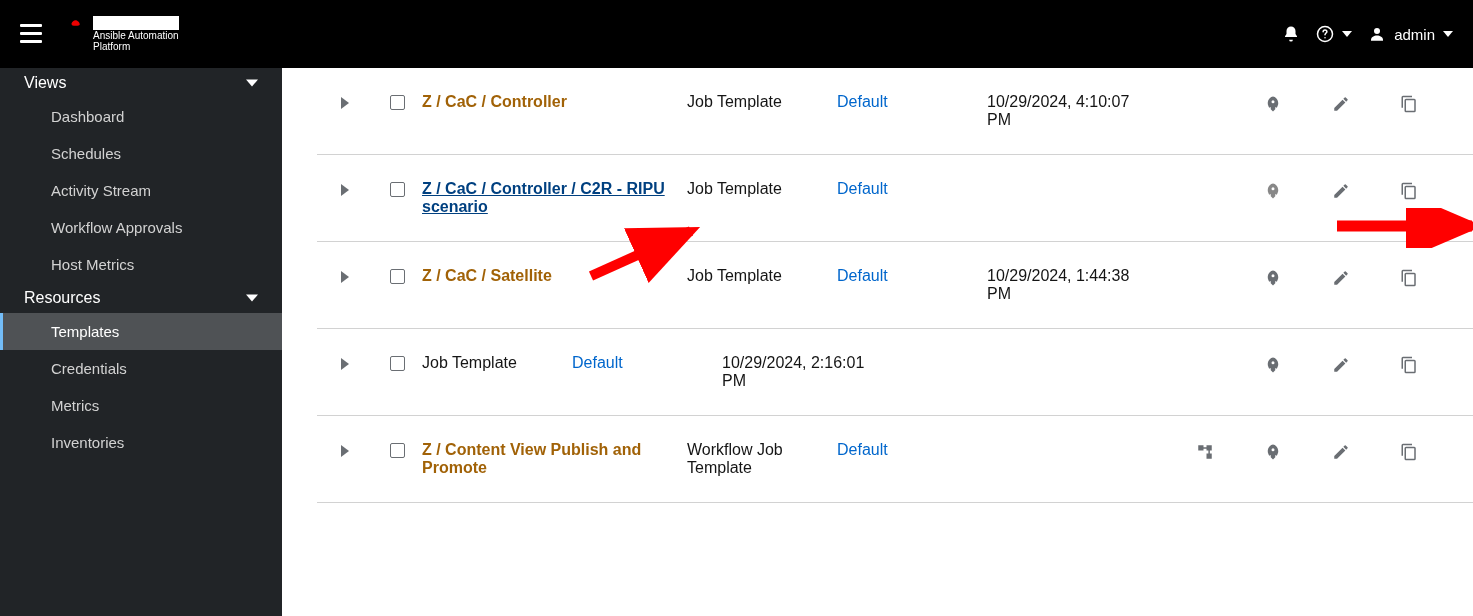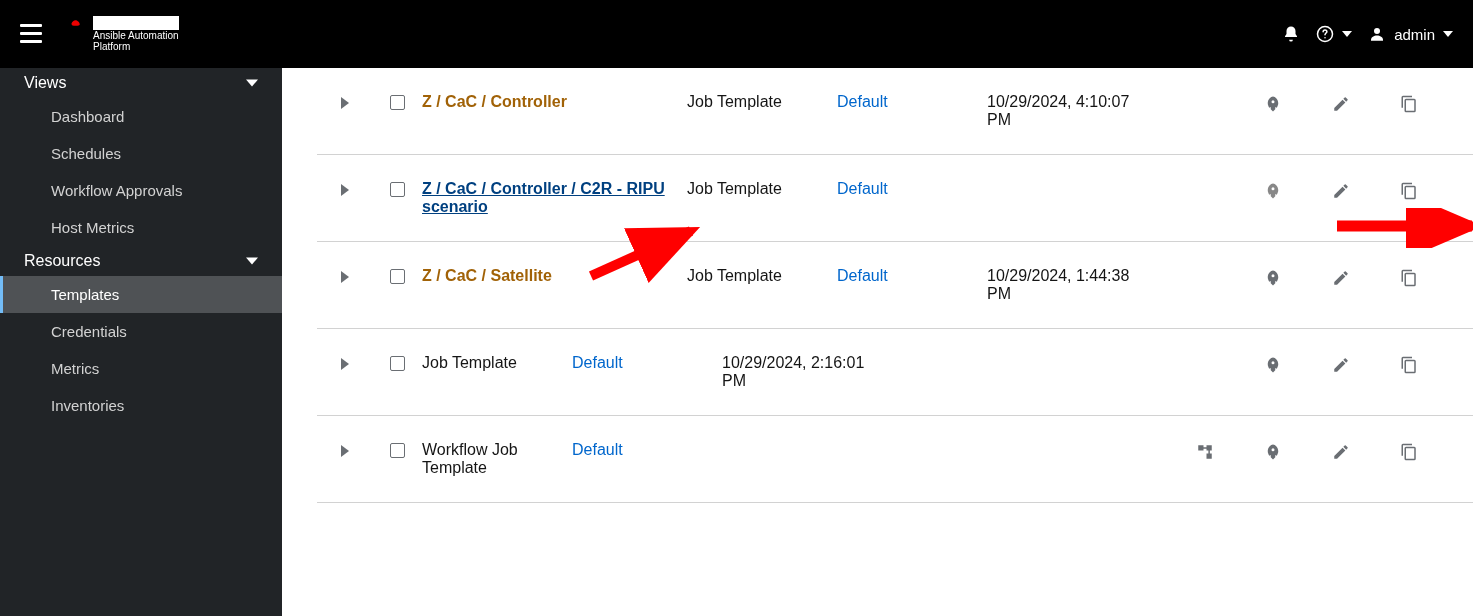--- a/index.html
+++ b/index.html
@@ -116,20 +116,21 @@
 
   <nav class="sidebar" id="sidebar">
       <div class="nav-section-header">
         <span>Views</span>
         <svg width="12" height="12" viewBox="0 0 10 6">
           <path d="M0 0l5 6 5-6z"></path>
         </svg>
       </div>
       <div class="nav-item">Dashboard</div>
       <div class="nav-item">Schedules</div>
+      <div class="nav-item">Activity Stream</div>
       <div class="nav-item">Workflow Approvals</div>
       <div class="nav-item">Host Metrics</div>
       <div class="nav-section-header">
         <span>Resources</span>
         <svg width="12" height="12" viewBox="0 0 10 6">
           <path d="M0 0l5 6 5-6z"></path>
         </svg>
       </div>
       <div class="nav-item active">Templates</div>
       <div class="nav-item">Credentials</div>
@@ -240,20 +241,21 @@
   </div>
         <div class="row">
     <div class="col-expand">
             <span class="expand-btn"><svg viewBox="0 0 8 12">
                 <path d="M0 0l8 6-8 6z"></path>
               </svg></span>
           </div>
     <div class="col-check">
             <div class="checkbox"></div>
           </div>
+    <div class="col-name"><span class="name-link">Z / Content View Publish and Promote</span></div>
     <div class="col-type">Workflow Job Template</div>
     <div class="col-org"><span class="org-link">Default</span></div>
     <div class="col-ran"></div>
     <div class="col-actions">
             <span class="action-icon"><svg viewBox="0 0 24 24">
                 <path d="M4 4h5v5H4zM15 4h5v5h-5zM15 15h5v5h-5zM9 6.5h6M17.5 9v6" stroke="#6a6e73" stroke-width="2" fill="#6a6e73"></path>
               </svg></span>
             <span class="action-icon"><svg viewBox="0 0 24 24">
                 <path d="M12 2c3 0 7 4 7 9 0 2-1 4-2 6l-2-1v3l-3 3-3-3v-3l-2 1c-1-2-2-4-2-6 0-5 4-9 7-9zm0 5a2 2 0 100 4 2 2 0 000-4z"></path>
               </svg></span>

